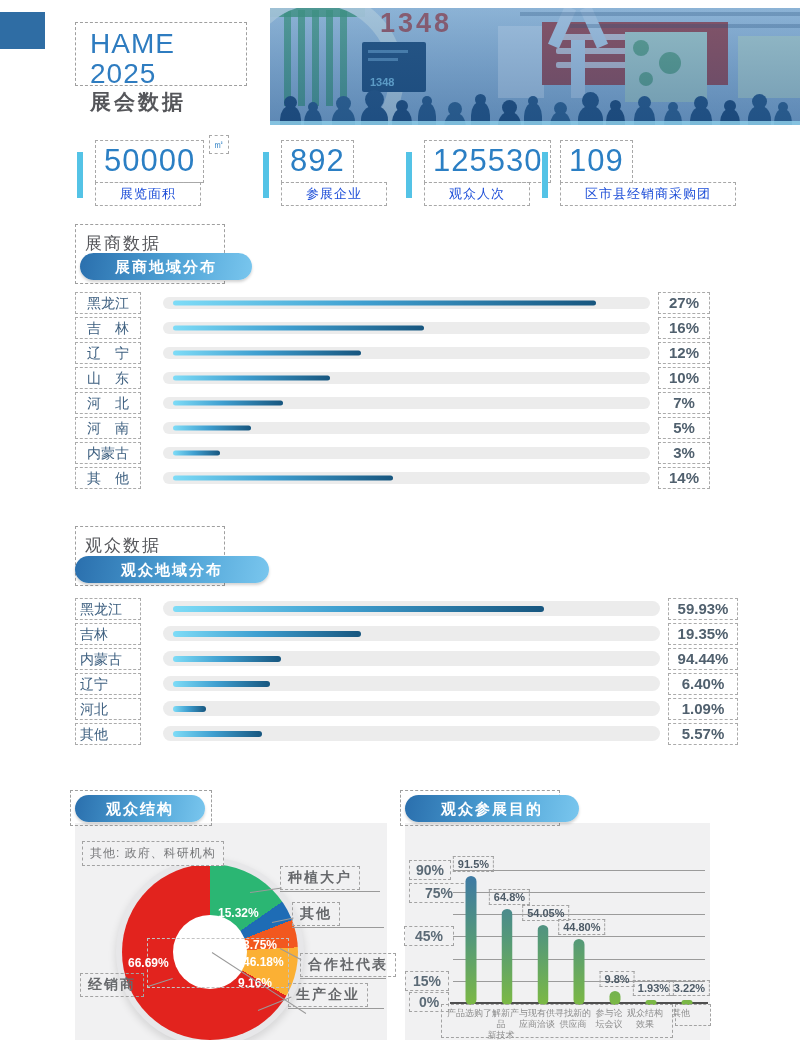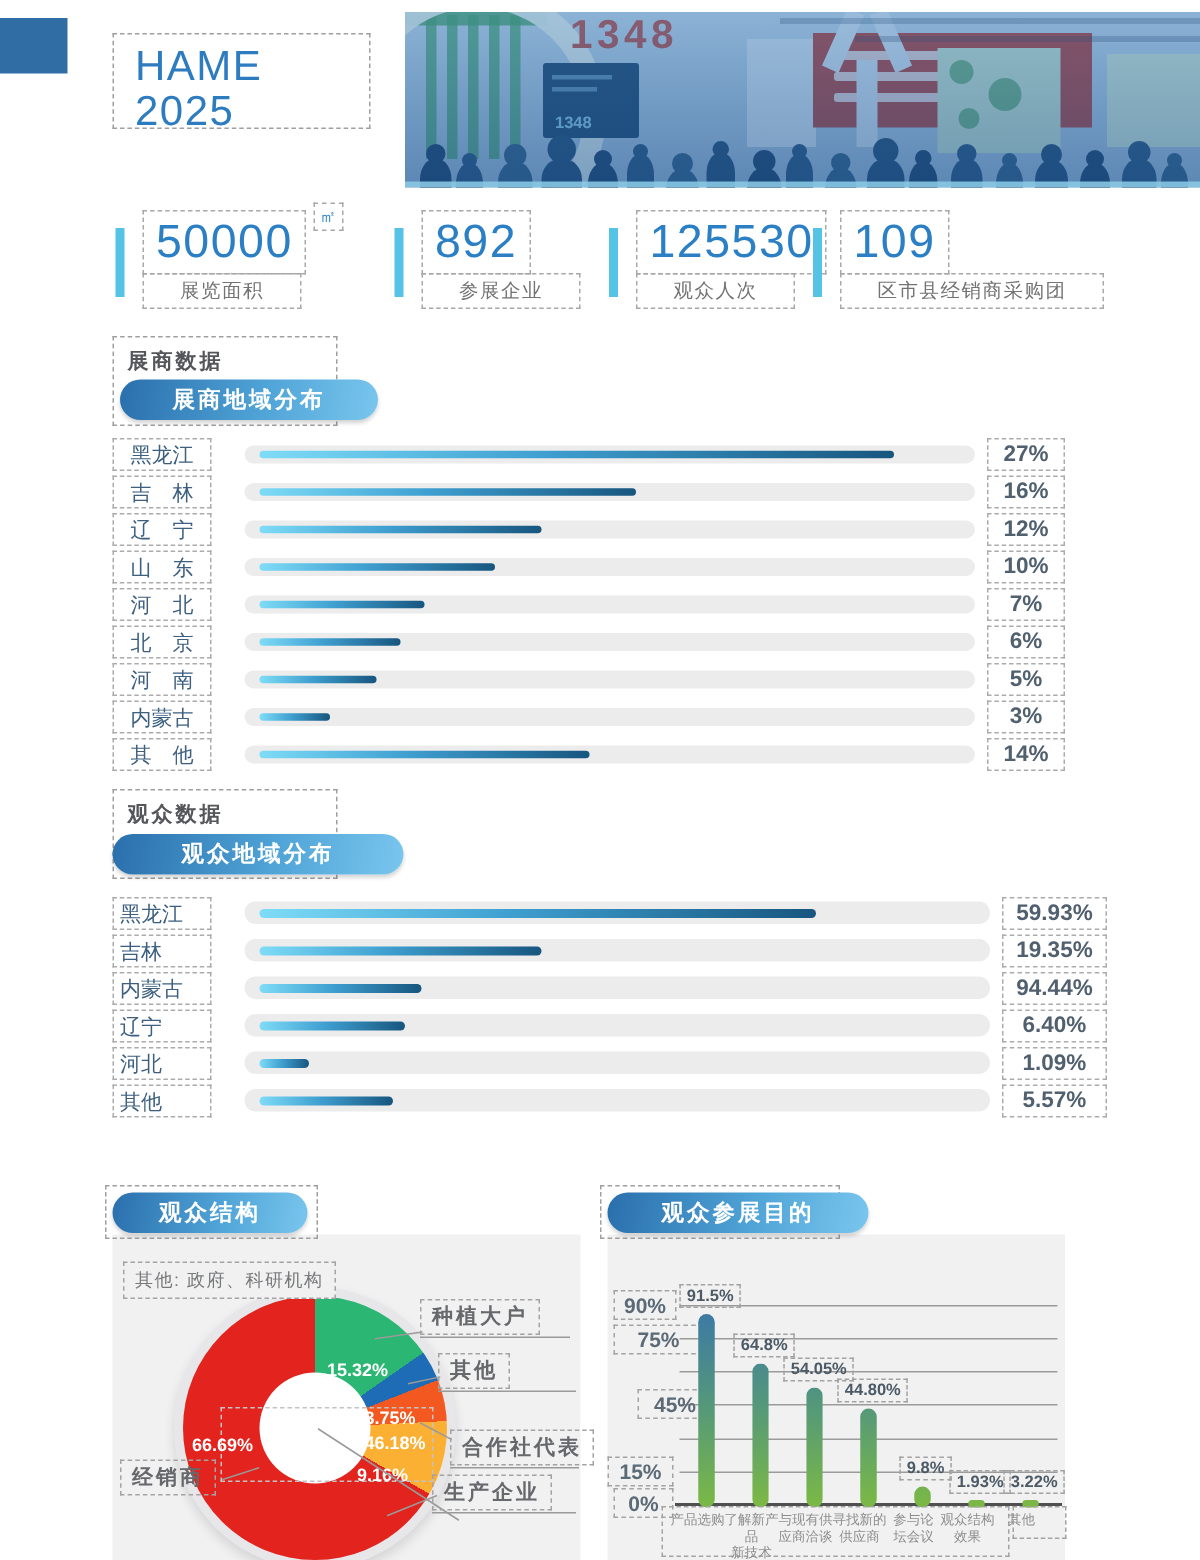--- a/index.html
+++ b/index.html
@@ -39,25 +39,25 @@
   .ph-overlay { inset:0; background:linear-gradient(180deg,rgba(60,126,188,.42),rgba(32,90,152,.55)); }
   .ph-bottomline { left:0; bottom:0; width:100%; height:4px; background:rgba(140,205,232,.85); }
 
   
   .stat { position:absolute; top:140px; }
   .stat .tick { position:absolute; width:6px; height:46px; background:#54c3e6; left:0; top:12px; }
   .stat .num-box { position:absolute; left:18px; top:0; border:1px dashed #a8a8a8; padding:2px 8px 3px 8px;
                    font-size:31px; color:#2b7fc4; font-weight:500; letter-spacing:1px; white-space:nowrap; }
   .stat .unit { position:absolute; border:1px dashed #a8a8a8; font-size:11px; color:#2b7fc4; padding:1px 3px; top:-6px; right:-26px; background:#fff; }
   .stat .lab-box { position:absolute; left:18px; top:42px; border:1px dashed #a8a8a8; padding:2px 24px;
-                   font-size:13px; color:#737373; letter-spacing:1px; white-space:nowrap; }
+                   font-size:13px; color:#1d4ed8; letter-spacing:1px; white-space:nowrap; }
 
   
   .sec-box { position:absolute; width:150px; height:60px; border:1px dashed #9f9f9f; }
-  .sec-head { position:absolute; font-size:14px; font-weight:bold; color:#55565a; letter-spacing:2px;text-align:center; }
+  .sec-head { position:absolute; font-size:17px; font-weight:normal; color:#55565a; letter-spacing:2px;text-align:center; }
   .pill { position:absolute; height:27px; border-radius:14px; color:#fff; font-size:15px; font-weight:bold;
           letter-spacing:2px; text-align:center; line-height:27px;
           background:linear-gradient(100deg,#2a6fad 0%,#4fa3d6 55%,#79c6ee 100%);
           box-shadow:0 2px 3px rgba(0,0,0,.18); }
   .pill-dash { position:absolute; border:1px dashed #9f9f9f; }
 
   
   .hchart { position:absolute; left:75px; width:655px; display:flex; flex-direction:column; }
   .hrow { height:25px; display:flex; align-items:center; }
   .rlabel { width:66px; height:22px; line-height:20px; font-size:14px; color:#3e6080; font-weight:500;
@@ -111,20 +111,21 @@
   .xgroup-dash { position:absolute; border:1px dashed #a3a3a3; }
 </style>
 </head>
 <body>
 
 <div id="page">
 
   <div class="corner-square"></div>
   <div class="title-box">
     <div class="title-main">HAME 2025</div>
+    <div class="title-sub">展会数据</div>
   </div>
 
   <div class="photo">
     <div class="ph-topbar"></div>
     <div class="ph-stripe" style="left:14px"></div>
     <div class="ph-stripe" style="left:28px"></div>
     <div class="ph-stripe" style="left:42px"></div>
     <div class="ph-stripe" style="left:56px"></div>
     <div class="ph-stripe" style="left:70px"></div>
     <div class="ph-arc"></div>
@@ -252,27 +253,20 @@
         <span class="rpct">10%</span>
       </div>
     <div class="hrow">
         <span class="rlabel">河　北</span>
         <div class="track t12">
           <div class="hfill" style="width: 22.54%;"></div>
         </div>
         <span class="rpct">7%</span>
       </div>
     <div class="hrow">
-        <span class="rlabel">北　京</span>
-        <div class="track t12">
-          <div class="hfill" style="width: 19.32%;"></div>
-        </div>
-        <span class="rpct">6%</span>
-      </div>
-    <div class="hrow">
         <span class="rlabel">河　南</span>
         <div class="track t12">
           <div class="hfill" style="width: 16.1%;"></div>
         </div>
         <span class="rpct">5%</span>
       </div>
     <div class="hrow">
         <span class="rlabel">内蒙古</span>
         <div class="track t12">
           <div class="hfill" style="width: 9.66%;"></div>
@@ -378,21 +372,21 @@
   <div class="grid-line" style="top:870px"></div>
   <div class="grid-line" style="top:892px"></div>
   <div class="grid-line" style="top:914px"></div>
   <div class="grid-line" style="top:936px"></div>
   <div class="grid-line" style="top:959px"></div>
   <div class="grid-line" style="top:981px"></div>
   <div class="base-line" style="top:1002px"></div>
 
   <div class="ytick" style="left:409px;top:860px;width:42px">90%</div>
   <div class="ytick" style="left:409px;top:883px;width:60px">75%</div>
-  <div class="ytick" style="left:425px;top:926px;width:50px">45%</div>
+  <div class="ytick" style="left:404px;top:926px;width:50px">45%</div>
   <div class="ytick" style="left:405px;top:971px;width:44px">15%</div>
   <div class="ytick" style="left:409px;top:992px;width:40px">0%</div>
 
   <div class="vplot">
     <div class="vcol" style="left:-6px">
         <span class="vval" style="bottom: 131.473px;">91.5%</span>
         <div class="vbar" style="height: 129.473px;"></div>
       </div>
     <div class="vcol" style="left:30px">
         <span class="vval" style="bottom: 97.7744px;">64.8%</span>

